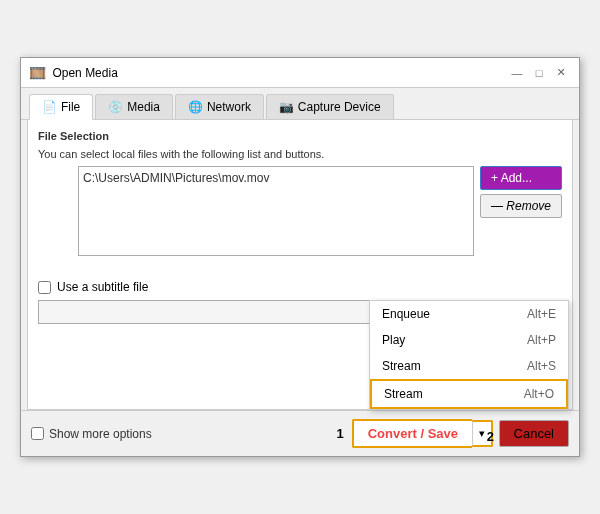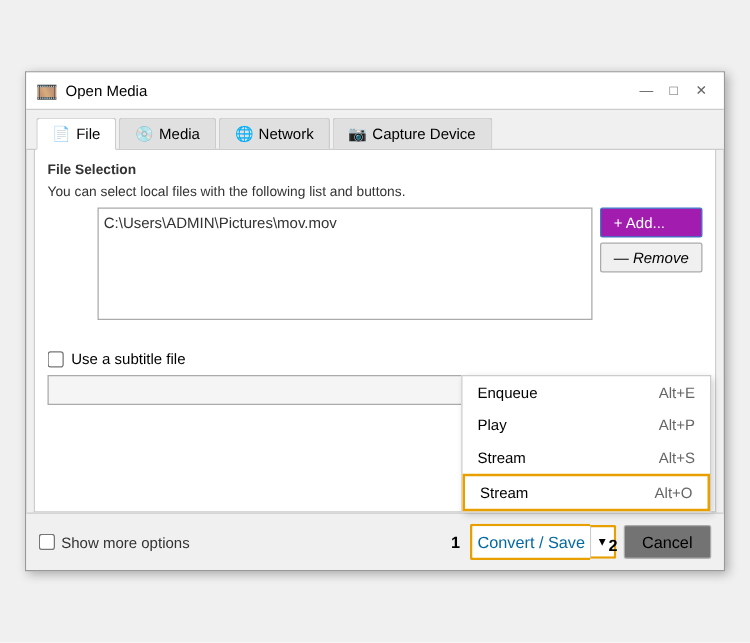--- a/index.html
+++ b/index.html
@@ -179,40 +179,40 @@
 
     .action-area {
       display: flex;
       align-items: center;
       gap: 0;
       position: relative;
     }
     .convert-btn {
       background: #fff;
       border: 2px solid #e8a000;
-      color: #0369a1;
-      padding: 5px 4px;
+      color: #ef4444;
+      padding: 5px 14px;
       font-size: 13px;
       cursor: pointer;
       border-right: none;
       border-radius: 2px 0 0 2px;
-      font-weight: 400;
+      font-weight: 700;
     }
     .dropdown-arrow-btn {
       background: #fff;
       border: 2px solid #e8a000;
       border-left: 1px solid #ccc;
       color: #000;
       padding: 5px 6px;
       cursor: pointer;
       font-size: 11px;
       border-radius: 0 2px 2px 0;
     }
     .cancel-btn {
-      background: #737373;
+      background: #b91c1c;
       border: 1px solid #aaa;
       color: #000;
       padding: 5px 14px;
       font-size: 13px;
       cursor: pointer;
       border-radius: 2px;
       margin-left: 6px;
     }
 
     .dropdown-menu {

